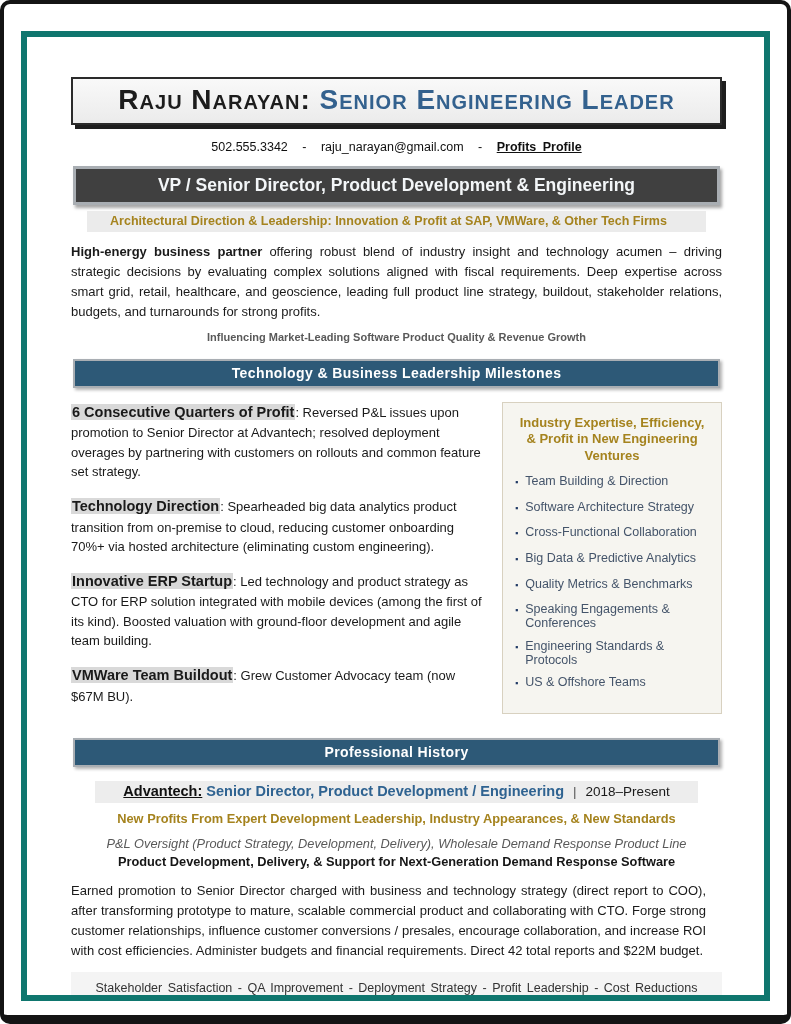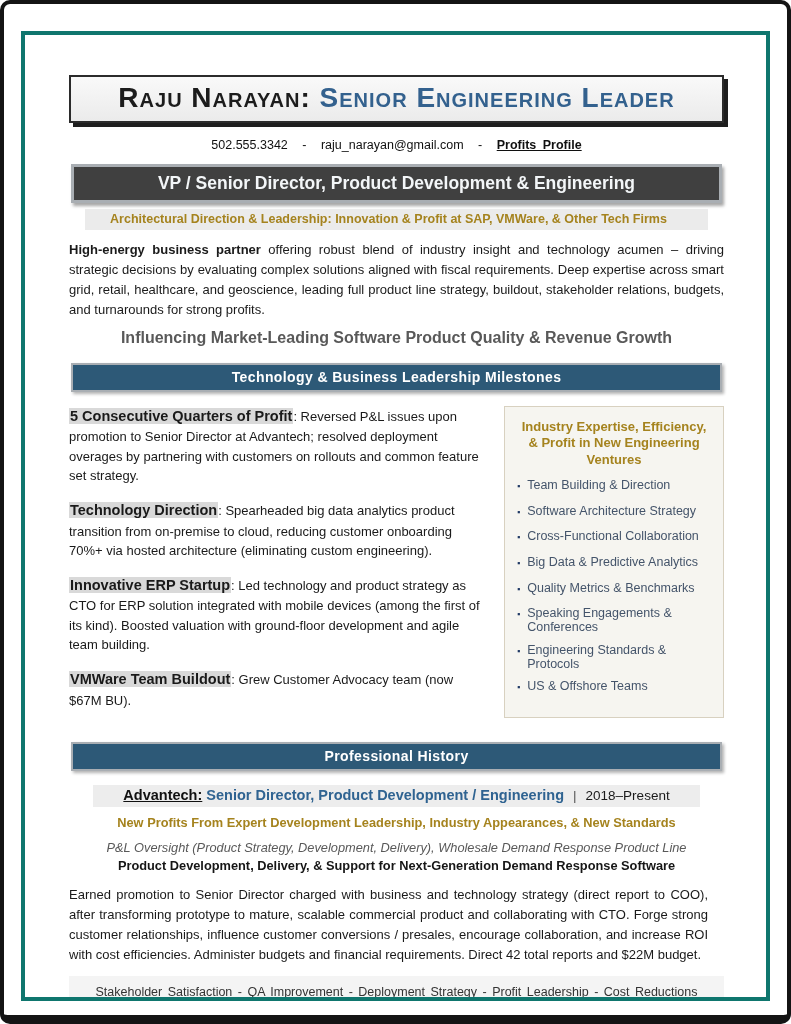--- a/index.html
+++ b/index.html
@@ -12,21 +12,21 @@
   .page {
     width: 791px; height: 1024px;
     border: 4px solid #141414;
     border-bottom-width: 9px;
     border-radius: 10px;
     padding: 27px 17px 14px 17px;
     background: #ffffff;
   }
   .sheet {
     width: 100%; height: 100%;
-    border: 4px solid #0f766e;
+    border: 6px solid #0f766e;
     padding: 40px 42px 20px 44px;
     overflow: hidden;
   }
 
   
   .title-box {
     border: 2px solid #2b2b2b;
     background: linear-gradient(#f9f9f9, #ebebeb);
     box-shadow: 4px 4px 0 #1e1e1e;
     text-align: center;
@@ -90,21 +90,21 @@
     font-size: 13px;
     line-height: 1.55;
     text-align: justify;
     margin: 6px 0 8px 0;
   }
   .lead-bold { font-weight: bold; }
   .tagline {
     text-align: center;
     font-weight: bold;
     color: #595959;
-    font-size: 16px;
+    font-size: 11px;
     margin: 0 0 16px 0;
   }
 
   
   .milestones { display: flex; gap: 16px; margin: 14px 0 18px 0; }
   .milestones-left { flex: 1; }
   .m-item { margin: 0 0 14px 0; font-size: 13px; line-height: 1.5; }
   .m-label {
     font-weight: bold;
     font-size: 14.5px;
@@ -183,21 +183,21 @@
     <p class="summary-p">
       <span class="lead-bold">High-energy business partner</span><span> offering robust blend of industry insight and technology acumen – driving strategic decisions by evaluating complex solutions aligned with fiscal requirements. Deep expertise across smart grid, retail, healthcare, and geoscience, leading full product line strategy, buildout, stakeholder relations, budgets, and turnarounds for strong profits.</span>
     </p>
     <div class="tagline">Influencing Market-Leading Software Product Quality &amp; Revenue Growth</div>
 
     <div class="banner-sm">Technology &amp; Business Leadership Milestones</div>
 
     <div class="milestones">
       <div class="milestones-left">
         <p class="m-item">
-          <span class="m-label">5 Consecutive Quarters of Profit</span><span>:  Reversed P&amp;L issues upon promotion to Senior Director at Advantech; resolved deployment overages by partnering with customers on rollouts and common feature set strategy.</span>
+          <span class="m-label">6 Consecutive Quarters of Profit</span><span>:  Reversed P&amp;L issues upon promotion to Senior Director at Advantech; resolved deployment overages by partnering with customers on rollouts and common feature set strategy.</span>
         </p>
         <p class="m-item">
           <span class="m-label">Technology Direction</span><span>:  Spearheaded big data analytics product transition from on-premise to cloud, reducing customer onboarding 70%+ via hosted architecture (eliminating custom engineering).</span>
         </p>
         <p class="m-item">
           <span class="m-label">Innovative ERP Startup</span><span>:  Led technology and product strategy as CTO for ERP solution integrated with mobile devices (among the first of its kind). Boosted valuation with ground-floor development and agile team building.</span>
         </p>
         <p class="m-item">
           <span class="m-label">VMWare Team Buildout</span><span>:  Grew Customer Advocacy team (now $67M BU).</span>
         </p>

